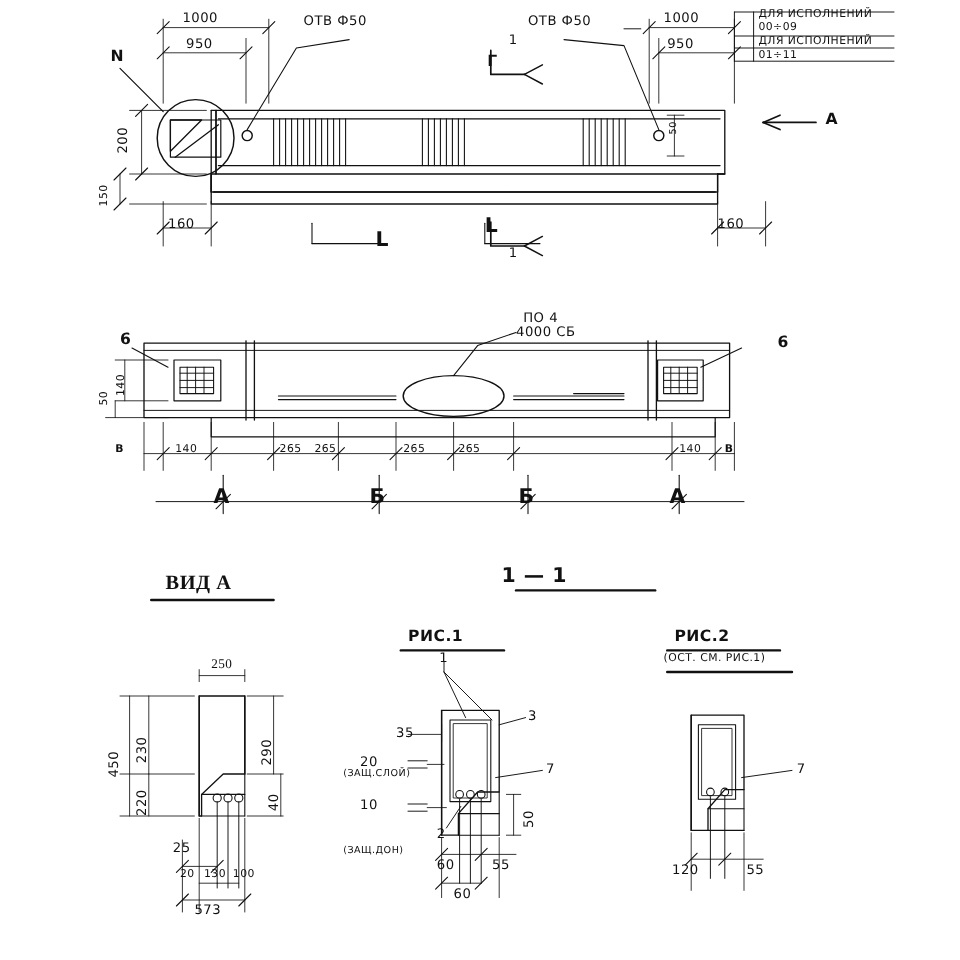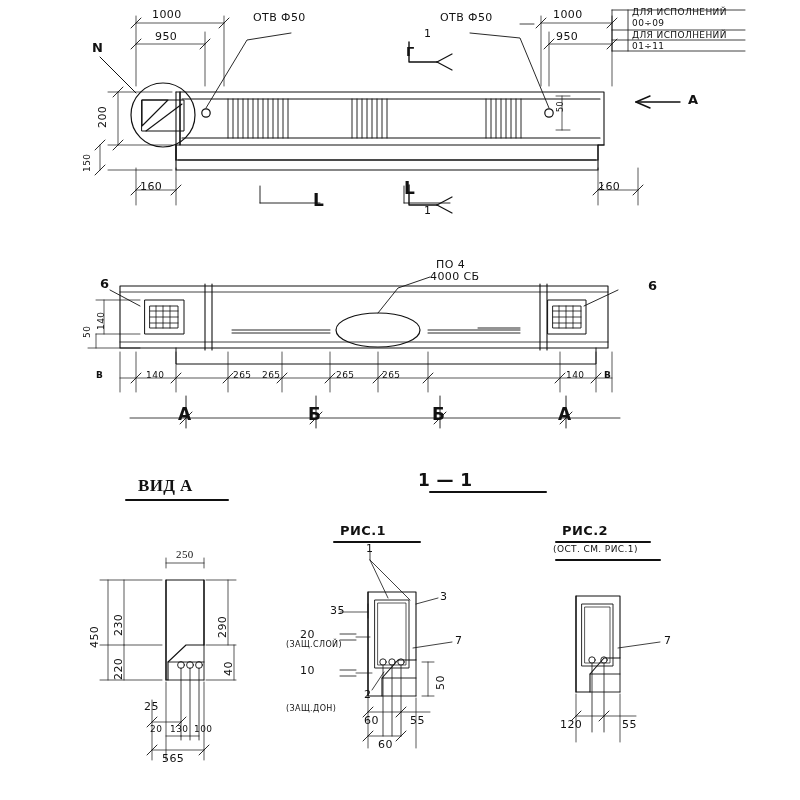--- a/index.html
+++ b/index.html
@@ -446,21 +446,21 @@
 <div class="lbl" style="left:176px;top:548px;font-family:Liberation Serif, serif;">250</div>
 <div class="lbl rot" style="left:88px;top:648px;">450</div>
 <div class="lbl rot" style="left:112px;top:680px;">220</div>
 <div class="lbl rot" style="left:112px;top:636px;">230</div>
 <div class="lbl rot" style="left:216px;top:638px;">290</div>
 <div class="lbl rot" style="left:222px;top:676px;">40</div>
 <div class="lbl" style="left:144px;top:700px;">25</div>
 <div class="lbl sm" style="left:150px;top:724px;">20</div>
 <div class="lbl sm" style="left:170px;top:724px;">130</div>
 <div class="lbl sm" style="left:194px;top:724px;">100</div>
-<div class="lbl" style="left:162px;top:752px;">565</div>
+<div class="lbl" style="left:162px;top:752px;">573</div>
 
 <div class="lbl" style="left:366px;top:542px;">1</div>
 <div class="lbl" style="left:440px;top:590px;">3</div>
 <div class="lbl" style="left:455px;top:634px;">7</div>
 <div class="lbl" style="left:364px;top:688px;">2</div>
 <div class="lbl" style="left:330px;top:604px;">35</div>
 <div class="lbl" style="left:300px;top:628px;">20</div>
 <div class="lbl xs" style="left:286px;top:640px;text-align:center;">(ЗАЩ.СЛОЙ)</div>
 <div class="lbl" style="left:300px;top:664px;">10</div>
 <div class="lbl xs" style="left:286px;top:676px;margin-top:28px;">(ЗАЩ.ДОН)</div>

